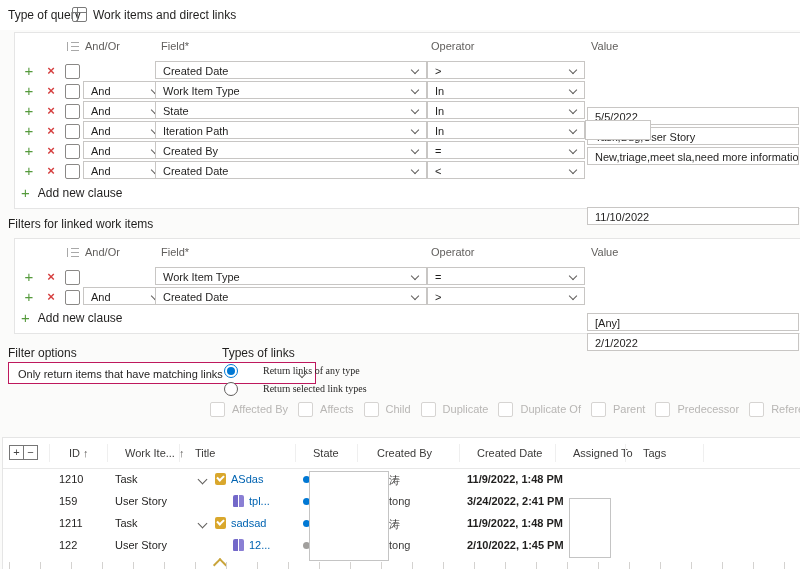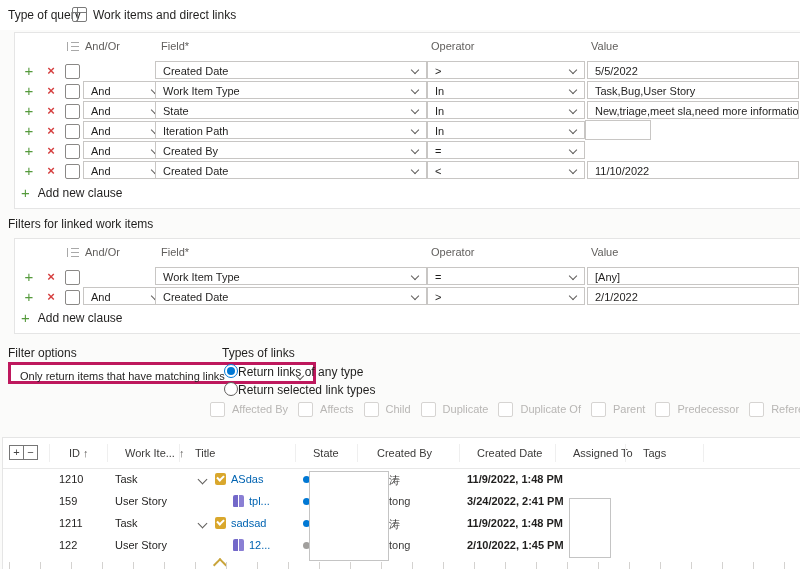--- a/index.html
+++ b/index.html
@@ -28,44 +28,44 @@
   .icn-plus{left:6px;color:#559a3c;}
   .icn-plus::before{content:"+";}
   .icn-x{left:28px;color:#d64040;font-size:13px;}
   .icn-x::before{content:"\00d7";font-weight:bold;}
   .cb{position:absolute;left:50px;top:3px;width:13px;height:13px;border:1px solid #8a8886;border-radius:2px;background:#fff;}
   .dd,.vbox{position:absolute;top:0;height:18px;border:1px solid #c8c6c4;background:#fff;font-size:11px;line-height:18px;
       box-sizing:border-box;padding-left:7px;white-space:nowrap;overflow:hidden;}
   .c-andor{left:68px;width:84px;}
   .c-field{left:140px;width:272px;}
   .c-op{left:412px;width:158px;}
-  .c-val{left:572px;width:212px;}
+  .c-val{left:572px;width:212px;margin-top:46px;}
   .chev{position:absolute;right:8px;top:5px;width:5px;height:5px;border-right:1px solid #605e5c;border-bottom:1px solid #605e5c;transform:rotate(45deg);}
   .addclause{position:absolute;left:6px;height:18px;font-size:12px;cursor:pointer;}
   .addclause .plus{color:#559a3c;font-size:15px;margin-right:8px;vertical-align:-1px;}
   #card1 .addclause{top:151px;} #card2 .addclause{top:70px;}
   .section-title{position:absolute;left:8px;font-size:12px;}
 
   
   .avatar{display:inline-block;width:13px;height:13px;border-radius:50%;background:#4d4d4d;vertical-align:-3px;margin-right:6px;position:relative;overflow:hidden;}
   .avatar::before{content:"";position:absolute;left:4px;top:2px;width:5px;height:5px;border-radius:50%;background:#cfcfcf;}
   .avatar::after{content:"";position:absolute;left:2px;top:8px;width:9px;height:6px;border-radius:50% 50% 0 0;background:#cfcfcf;}
   .redact-val{position:absolute;left:570px;top:-1px;width:66px;height:20px;background:#fff;border:1px solid #c8c6c4;box-sizing:border-box;z-index:2;}
   .val-shift{padding-left:72px;}
 
   
   .fo-label{position:absolute;left:8px;top:346px;font-size:12px;}
-  .fo-dd{position:absolute;left:8px;top:362px;width:308px;height:22px;border:3px solid #be185d;background:#fff;
+  .fo-dd{position:absolute;left:8px;top:362px;width:308px;height:22px;border:1px solid #be185d;background:#fff;
       font-size:11px;line-height:22px;box-sizing:border-box;padding-left:9px;}
   .fo-dd .chev{top:8px;right:10px;}
   .tol-label{position:absolute;left:222px;top:346px;font-size:12px;}
   .radio{position:absolute;left:224px;width:14px;height:14px;border-radius:50%;box-sizing:border-box;background:#fff;border:1px solid #605e5c;}
   .radio.sel{border:1px solid #0078d4;}
   .radio.sel::after{content:"";position:absolute;left:2px;top:2px;width:8px;height:8px;border-radius:50%;background:#0078d4;}
-  .radio-label{position:absolute;left:238px;font-size:12px;}
+  .radio-label{position:absolute;left:263px;font-size:10px;font-family:Liberation Serif, serif;}
   .linktypes{position:absolute;left:210px;top:400px;width:590px;height:18px;display:flex;gap:10px;overflow:hidden;align-items:center;}
   .lt-item{display:flex;align-items:center;flex:none;}
   .lt-cb{width:13px;height:13px;border:1px solid #d6d4d2;border-radius:2px;background:#fff;margin-right:7px;flex:none;}
   .lt-label{font-size:11px;color:#b8b6b4;white-space:nowrap;}
 
   
   .rcard{position:absolute;left:2px;top:437px;width:806px;height:140px;background:#fff;border:1px solid #e5e5e5;}
   .rhead{position:absolute;left:0;top:0;right:0;height:30px;border-bottom:1px solid #e8e8e8;font-size:11px;color:#3b3a39;}
   .rhead .col{position:absolute;top:9px;margin-left:10px;}
   .tbtn{position:absolute;top:7px;width:15px;height:15px;border:1px solid #767676;background:#fff;box-sizing:border-box;

